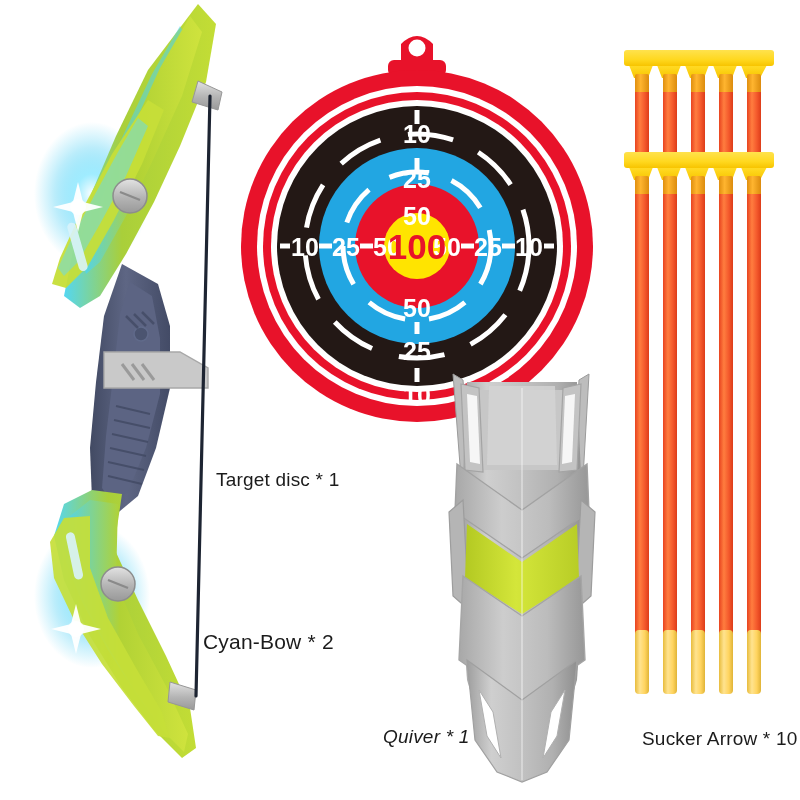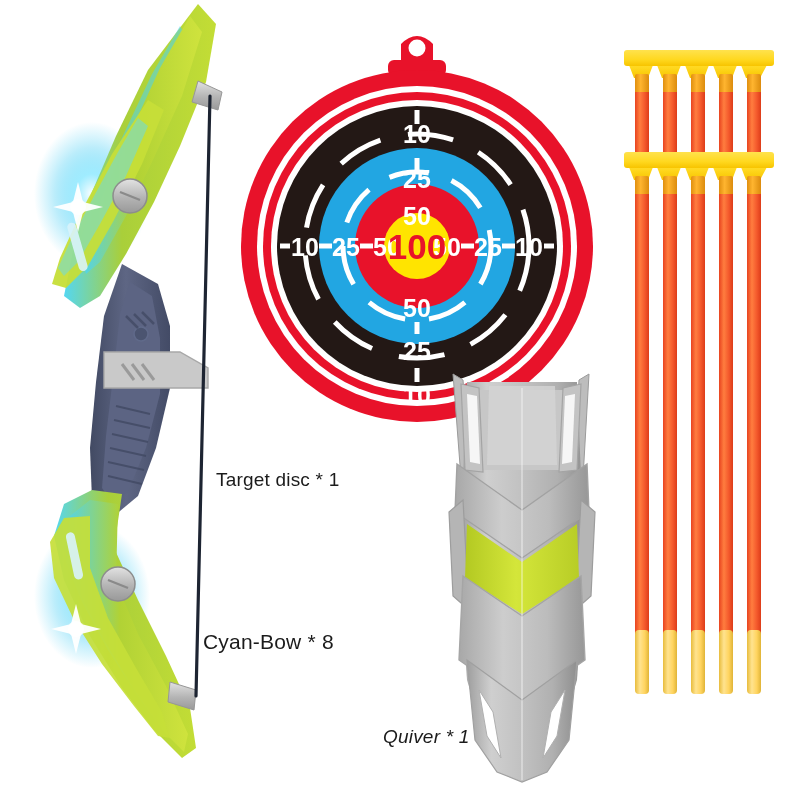--- a/index.html
+++ b/index.html
@@ -369,18 +369,19 @@
           <rect x="69" y="600" width="14" height="64" rx="4" fill="url(#suckG)"></rect>
           <rect x="97" y="600" width="14" height="64" rx="4" fill="url(#suckG)"></rect>
           <rect x="125" y="600" width="14" height="64" rx="4" fill="url(#suckG)"></rect>
         </g>
       </g>
     </svg>
   </div>
 
   <div class="item-label label-target">Target disc * 1</div>
 
-  <div class="item-label label-bow">Cyan-Bow * 8</div>
+  <div class="item-label label-bow">Cyan-Bow * 2</div>
 
   <div class="item-label label-quiver">Quiver * 1</div>
 
+  <div class="item-label label-arrow">Sucker Arrow * 10</div>
 
 </div>
 
 </body></html>

